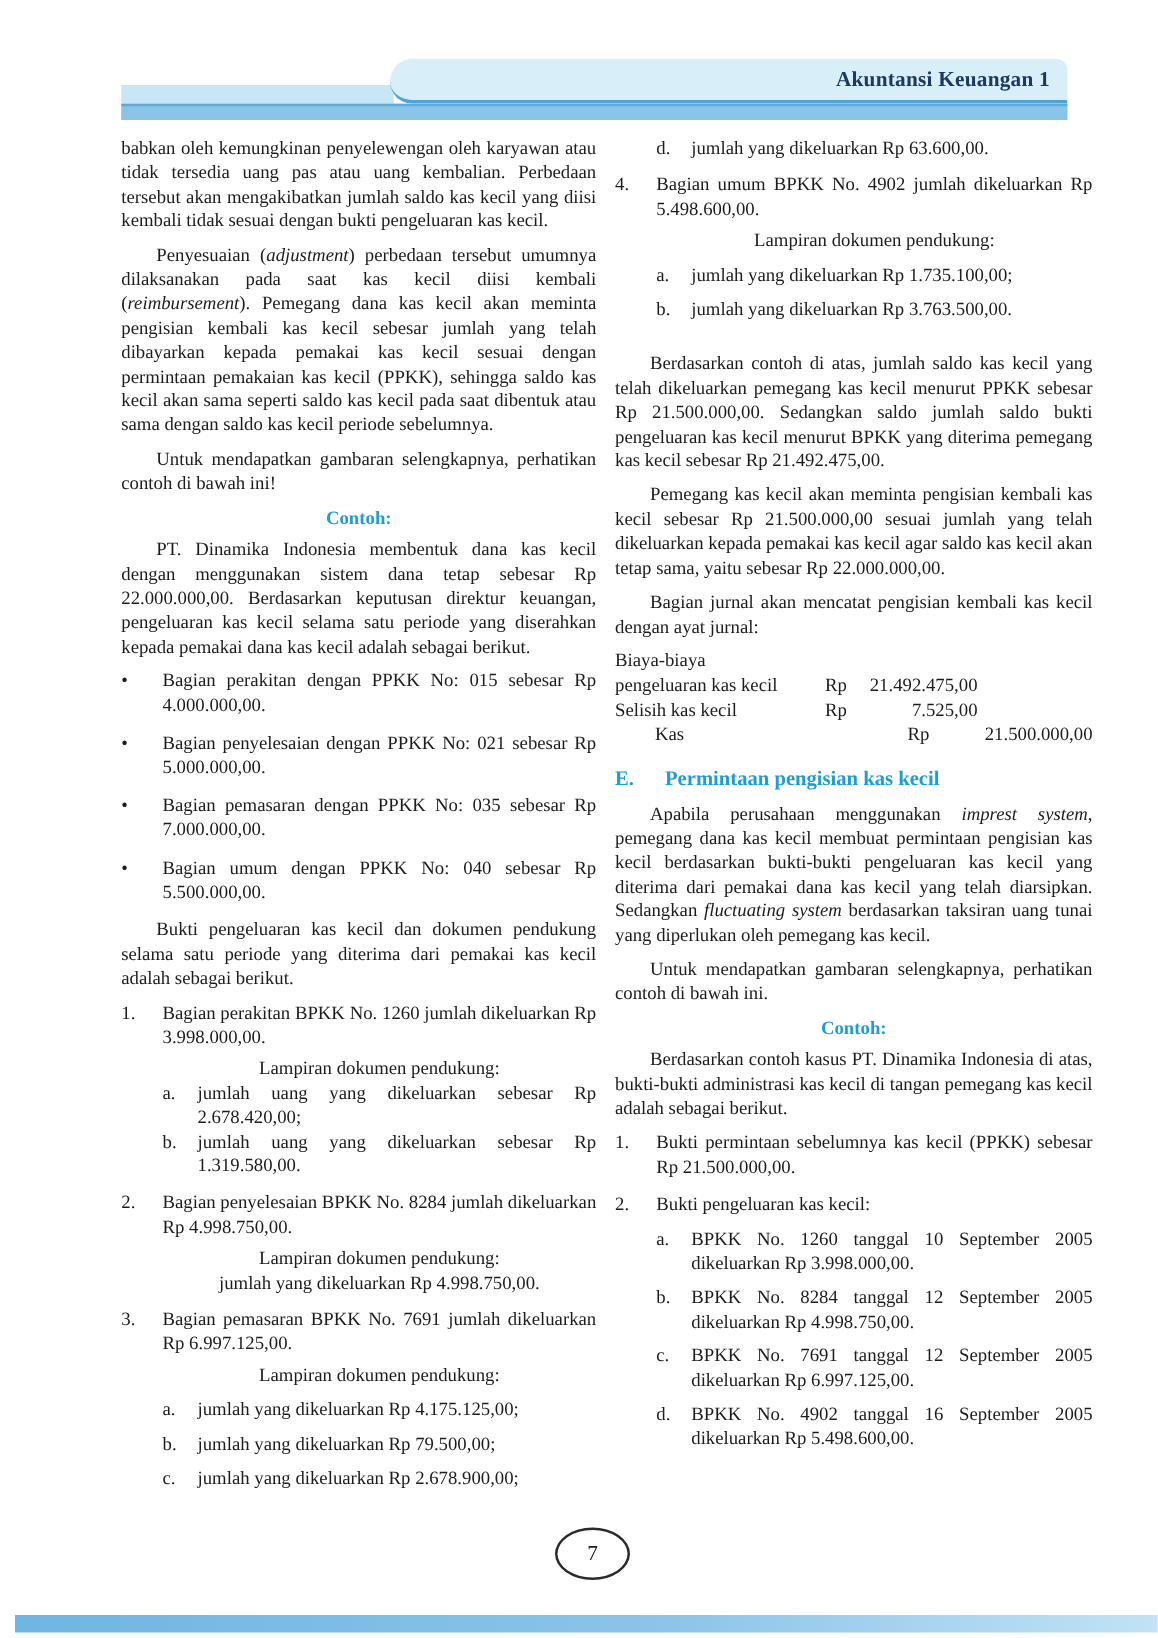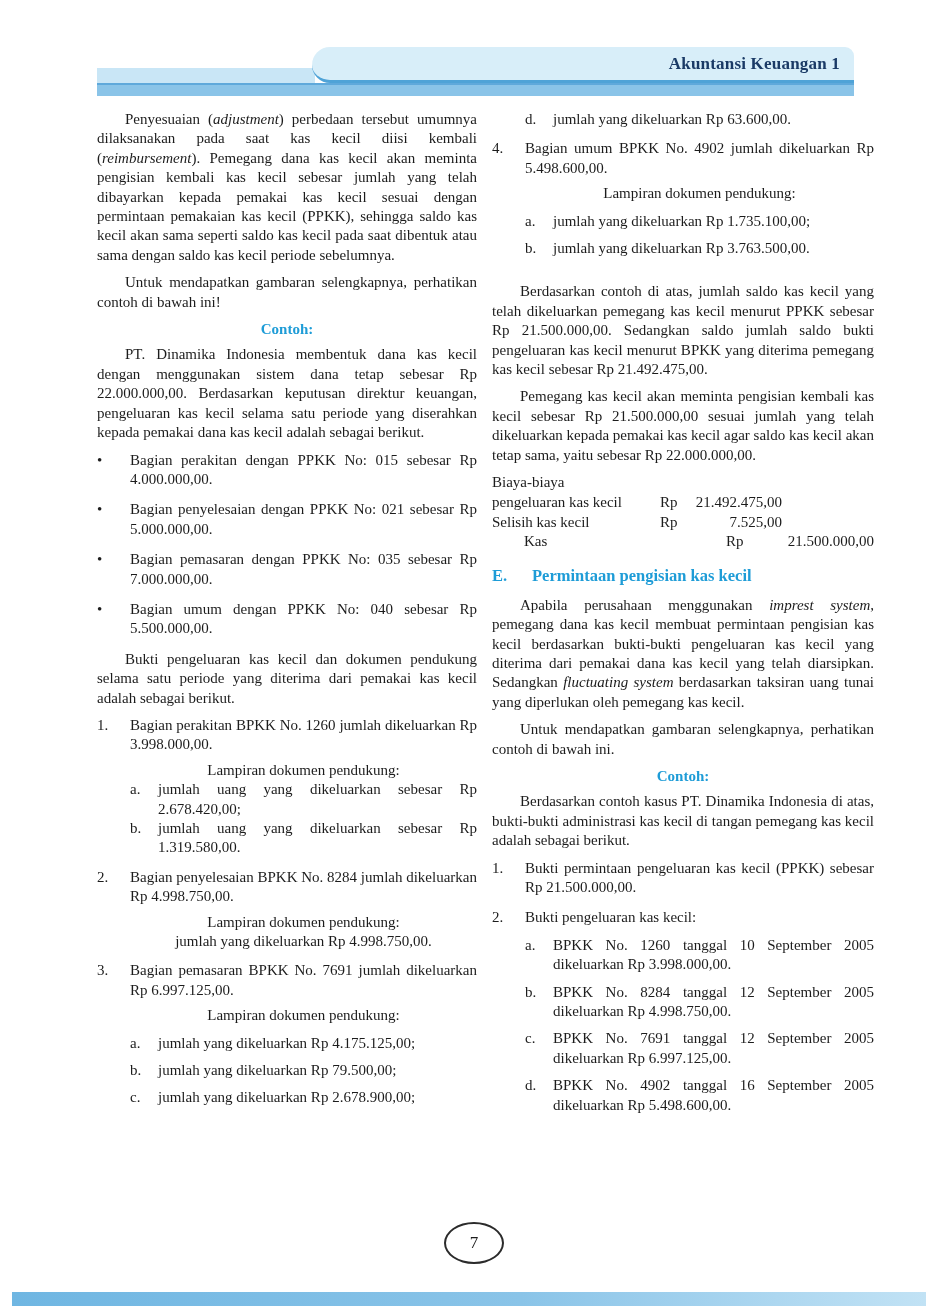--- a/index.html
+++ b/index.html
@@ -69,20 +69,21 @@
 <div class="page">
 
   <div class="band-light"></div>
   <div class="band-medium"></div>
   <div class="hdr-panel">
     <span class="hdr-title">Akuntansi Keuangan 1</span>
   </div>
 
   <div class="col col-left">
 
+    <p>babkan oleh kemungkinan penyelewengan oleh karyawan atau tidak tersedia uang pas atau uang kembalian. Perbedaan tersebut akan mengakibatkan jumlah saldo kas kecil yang diisi kembali tidak sesuai dengan bukti pengeluaran kas kecil.</p>
     <p class="ind"><span>Penyesuaian (</span><i>adjustment</i><span>) perbedaan tersebut umumnya dilaksanakan pada saat kas kecil diisi kembali (</span><i>reimbursement</i><span>). Pemegang dana kas kecil akan meminta pengisian kembali kas kecil sebesar jumlah yang telah dibayarkan kepada pemakai kas kecil sesuai dengan permintaan pemakaian kas kecil (PPKK), sehingga saldo kas kecil akan sama seperti saldo kas kecil pada saat dibentuk atau sama dengan saldo kas kecil periode sebelumnya.</span></p>
     <p class="ind">Untuk mendapatkan gambaran selengkapnya, perhatikan contoh di bawah ini!</p>
 
     <p class="contoh">Contoh:</p>
     <p class="ind">PT. Dinamika Indonesia membentuk dana kas kecil dengan menggunakan sistem dana tetap sebesar Rp 22.000.000,00. Berdasarkan keputusan direktur keuangan, pengeluaran kas kecil selama satu periode yang diserahkan kepada pemakai dana kas kecil adalah sebagai berikut.</p>
 
     <div class="li">
       <span class="li-dot">•</span>
       <span class="li-text">Bagian perakitan dengan PPKK No: 015 sebesar Rp 4.000.000,00.</span>
     </div>
@@ -158,20 +159,21 @@
       <span class="sub-no">a.</span>
       <span class="sub-text">jumlah yang dikeluarkan Rp 1.735.100,00;</span>
     </div>
     <div class="sub spaced">
       <span class="sub-no">b.</span>
       <span class="sub-text">jumlah yang dikeluarkan Rp 3.763.500,00.</span>
     </div>
 
     <p class="ind" style="margin-top:24px;">Berdasarkan contoh di atas, jumlah saldo kas kecil yang telah dikeluarkan pemegang kas kecil menurut PPKK sebesar Rp 21.500.000,00. Sedangkan saldo jumlah saldo bukti pengeluaran kas kecil menurut BPKK yang diterima pemegang kas kecil sebesar Rp 21.492.475,00.</p>
     <p class="ind">Pemegang kas kecil akan meminta pengisian kembali kas kecil sebesar Rp 21.500.000,00 sesuai jumlah yang telah dikeluarkan kepada pemakai kas kecil agar saldo kas kecil akan tetap sama, yaitu sebesar Rp 22.000.000,00.</p>
+    <p class="ind">Bagian jurnal akan mencatat pengisian kembali kas kecil dengan ayat jurnal:</p>
 
     <div class="journal">
       <div class="j-row">
         <span class="j-label">Biaya-biaya</span>
       </div>
       <div class="j-row">
         <span class="j-label">pengeluaran kas kecil</span>
         <span class="j-cur">Rp</span>
         <span class="j-amt">21.492.475,00</span>
       </div>
@@ -195,21 +197,21 @@
     </div>
 
     <p class="ind"><span>Apabila perusahaan menggunakan </span><i>imprest system</i><span>, pemegang dana kas kecil membuat permintaan pengisian kas kecil berdasarkan bukti-bukti pengeluaran kas kecil yang diterima dari pemakai dana kas kecil yang telah diarsipkan. Sedangkan </span><i>fluctuating system</i><span> berdasarkan taksiran uang tunai yang diperlukan oleh pemegang kas kecil.</span></p>
     <p class="ind">Untuk mendapatkan gambaran selengkapnya, perhatikan contoh di bawah ini.</p>
 
     <p class="contoh">Contoh:</p>
     <p class="ind">Berdasarkan contoh kasus PT. Dinamika Indonesia di atas, bukti-bukti administrasi kas kecil di tangan pemegang kas kecil adalah sebagai berikut.</p>
 
     <div class="li">
       <span class="li-no">1.</span>
-      <span class="li-text">Bukti permintaan pengeluaran kas kecil (PPKK) sebesar Rp 21.500.000,00.</span>
+      <span class="li-text">Bukti permintaan sebelumnya kas kecil (PPKK) sebesar Rp 21.500.000,00.</span>
     </div>
 
     <div class="li" style="margin-bottom:4px;">
       <span class="li-no">2.</span>
       <span class="li-text">Bukti pengeluaran kas kecil:</span>
     </div>
     <div class="sub spaced">
       <span class="sub-no">a.</span>
       <span class="sub-text">BPKK No. 1260 tanggal 10 September 2005 dikeluarkan Rp 3.998.000,00.</span>
     </div>

